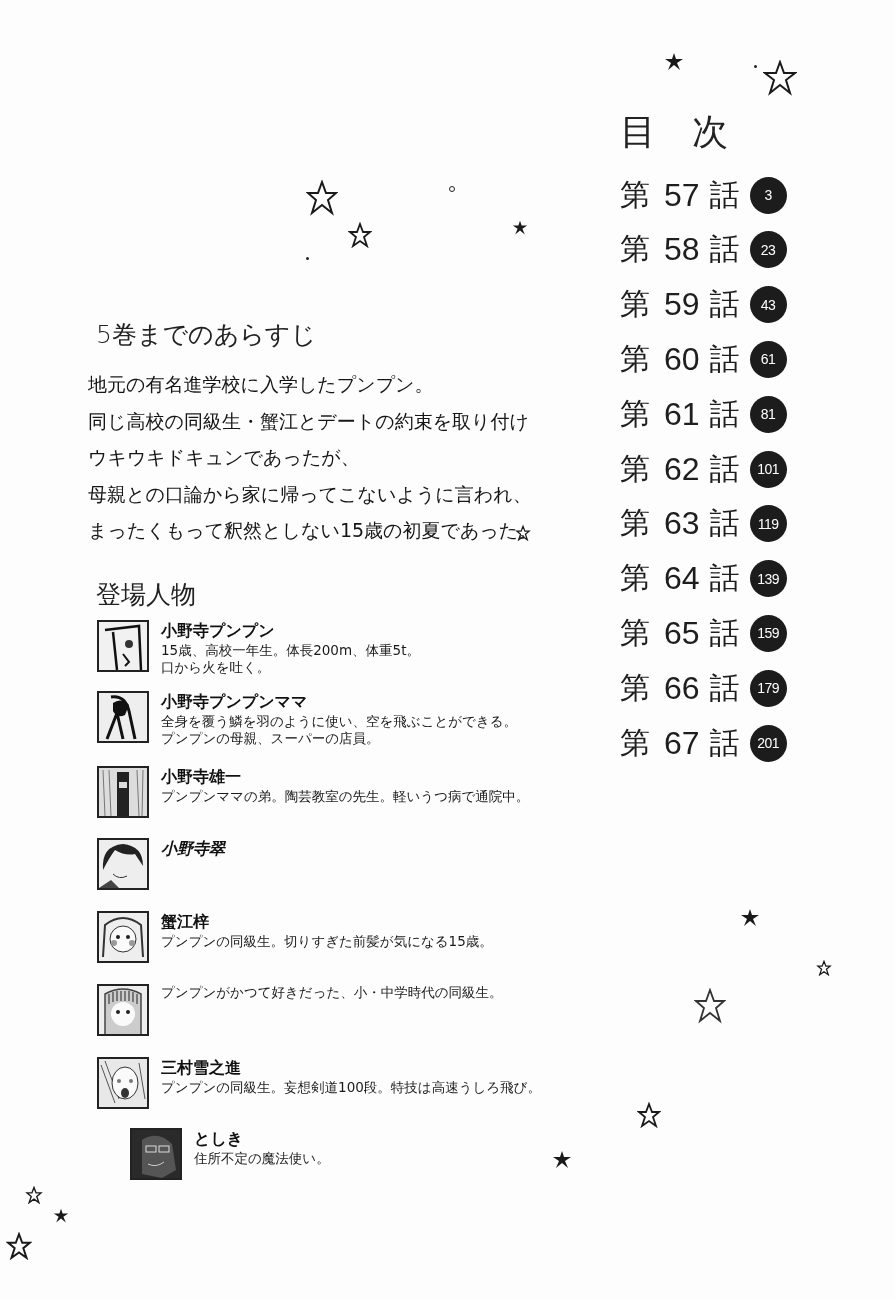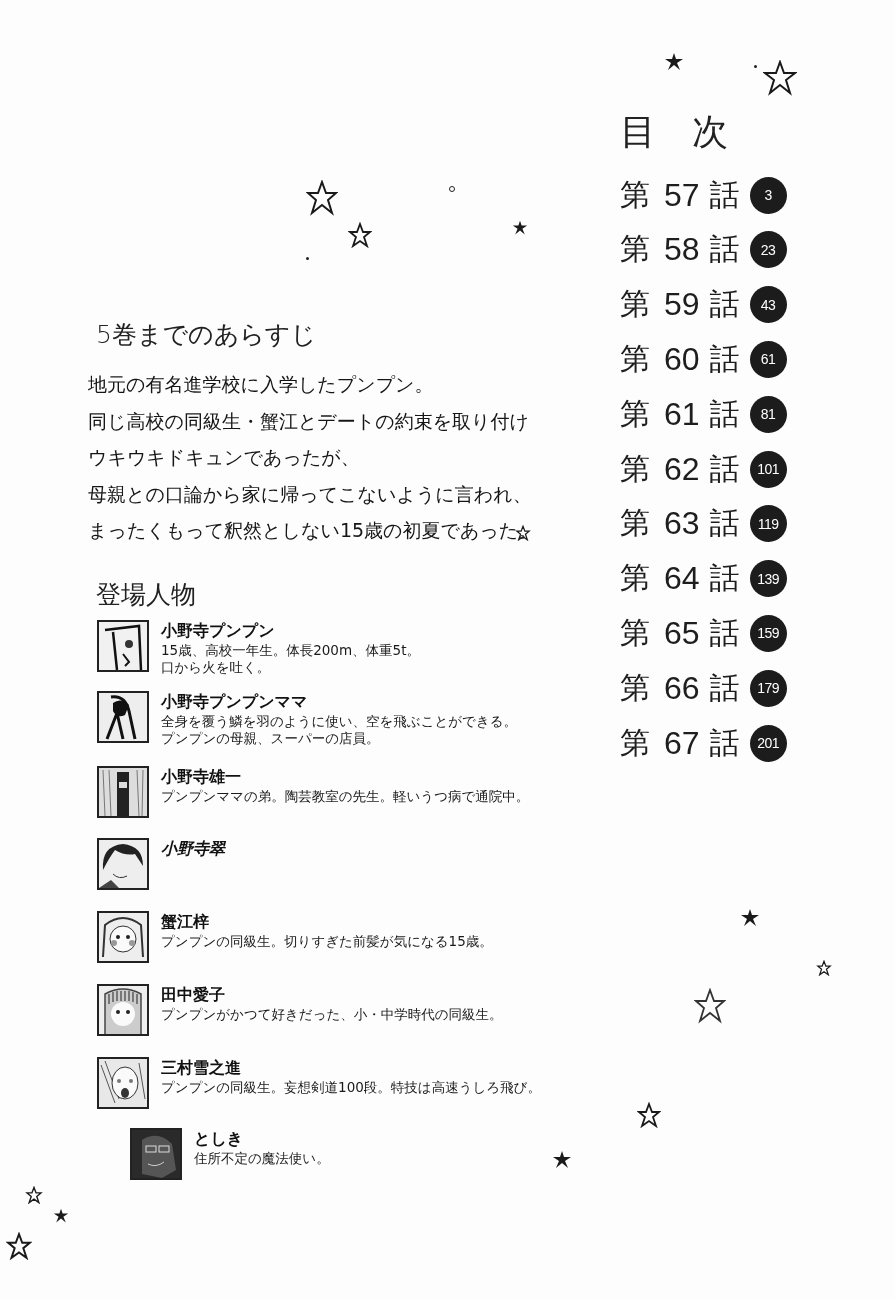--- a/index.html
+++ b/index.html
@@ -253,21 +253,20 @@
         <svg viewBox="0 0 48 48">
           <rect x="0" y="0" width="48" height="48" fill="#eee"></rect>
           <path d="M6,48 L6,8 Q24,-2 42,8 L42,48" stroke="#444" stroke-width="1.5" fill="#ccc"></path>
           <path d="M10,8 L10,18 M14,6 L14,16 M18,5 L18,15 M22,5 L22,15 M26,5 L26,15 M30,5 L30,15 M34,6 L34,16 M38,8 L38,18" stroke="#222"></path>
           <circle cx="24" cy="28" r="12" fill="#fafafa"></circle>
           <circle cx="19" cy="26" r="2" fill="#222"></circle>
           <circle cx="29" cy="26" r="2" fill="#222"></circle>
         </svg>
       </div>
       <div class="char-text">
-        <div class="char-name">田中愛子</div>
         <div class="char-desc">プンプンがかつて好きだった、小・中学時代の同級生。</div>
       </div>
     </div>
     <div class="char-item" style="top: 1057px;">
       <div class="char-thumb">
         <svg viewBox="0 0 48 48">
           <rect x="0" y="0" width="48" height="48" fill="#e8e8e8"></rect>
           <path d="M2,6 L16,44 M6,2 L20,40 M40,4 L46,40" stroke="#555" stroke-width="1"></path>
           <ellipse cx="26" cy="24" rx="13" ry="16" fill="#fafafa" stroke="#333"></ellipse>
           <ellipse cx="26" cy="34" rx="4" ry="5" fill="#333"></ellipse>

